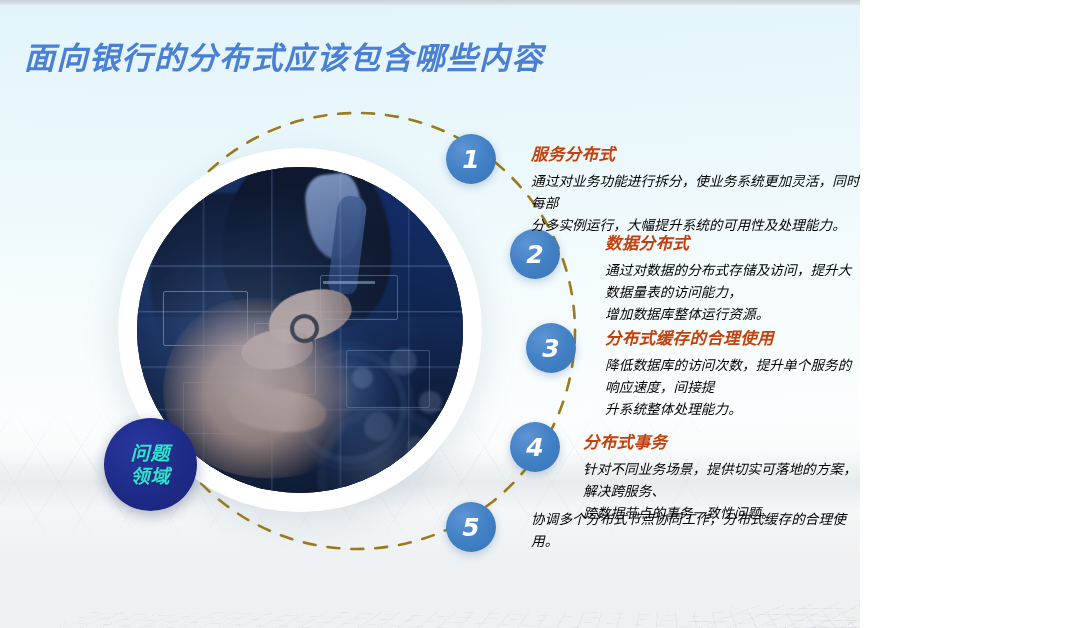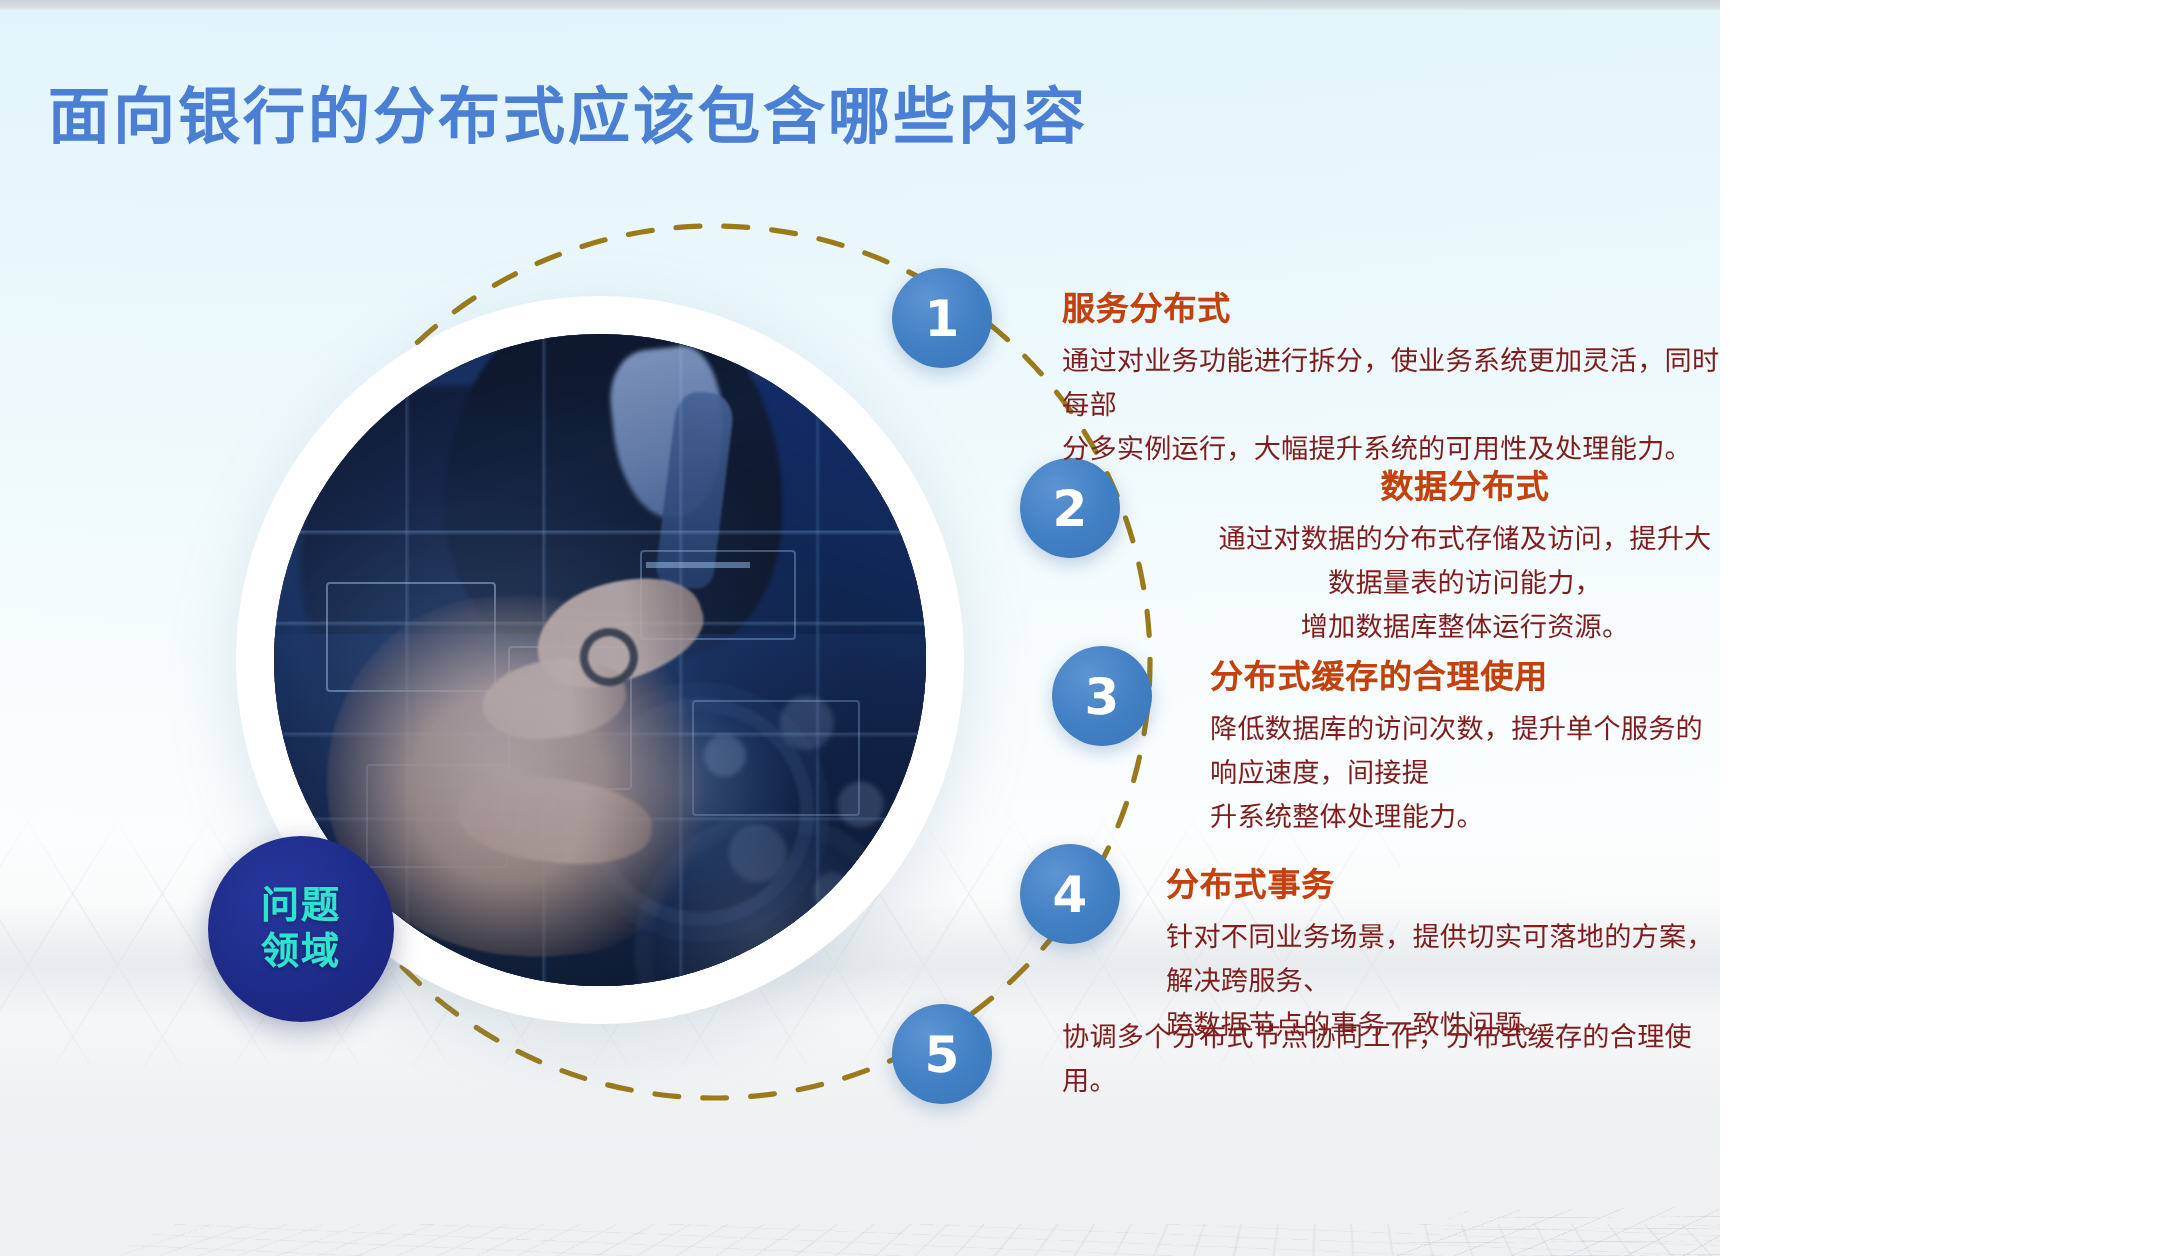--- a/index.html
+++ b/index.html
@@ -11,20 +11,21 @@
     overflow: hidden;
     font-family: "DejaVu Sans", "Liberation Sans", sans-serif;
   }
 
   .slide {
     position: relative;
     width: 860px;
     height: 628px;
     background: #ffffff;
     overflow: hidden;
+    font-style: italic;
   }
 
   
   .top-strip {
     position: absolute;
     left: 0; top: 0;
     width: 1080px; height: 5px;
     background: linear-gradient(180deg, #c9d2d8 0%, #d7dee3 60%, #e0e8ec 100%);
     z-index: 40;
   }
@@ -365,21 +366,21 @@
   .item-head {
     font-size: 16.5px;
     font-weight: 700;
     color: #c2410c;
     letter-spacing: .4px;
     margin-bottom: 5px;
     white-space: nowrap;
   }
   .item-body {
     font-size: 13.6px;
-    color: #7f1d1d;
+    color: #000000;
     line-height: 1.62;
     letter-spacing: .1px;
     white-space: pre-line;
   }
 </style>
 </head>
 <body>
 
 <div class="slide">
 
@@ -434,21 +435,21 @@
   </div>
 
   <div class="num-badge" style="left:446px; top:134px;">1</div>
   <div class="item-text" style="left:531px; top:141px;">
     <div class="item-head">服务分布式</div>
     <div class="item-body">通过对业务功能进行拆分，使业务系统更加灵活，同时每部
 分多实例运行，大幅提升系统的可用性及处理能力。</div>
   </div>
 
   <div class="num-badge" style="left:510px; top:229px;">2</div>
-  <div class="item-text" style="left:605px; top:230px;text-align:center;">
+  <div class="item-text" style="left:605px; top:230px;">
     <div class="item-head">数据分布式</div>
     <div class="item-body">通过对数据的分布式存储及访问，提升大数据量表的访问能力，
 增加数据库整体运行资源。</div>
   </div>
 
   <div class="num-badge" style="left:526px; top:323px;">3</div>
   <div class="item-text" style="left:605px; top:325px;">
     <div class="item-head">分布式缓存的合理使用</div>
     <div class="item-body">降低数据库的访问次数，提升单个服务的响应速度，间接提
 升系统整体处理能力。</div>

